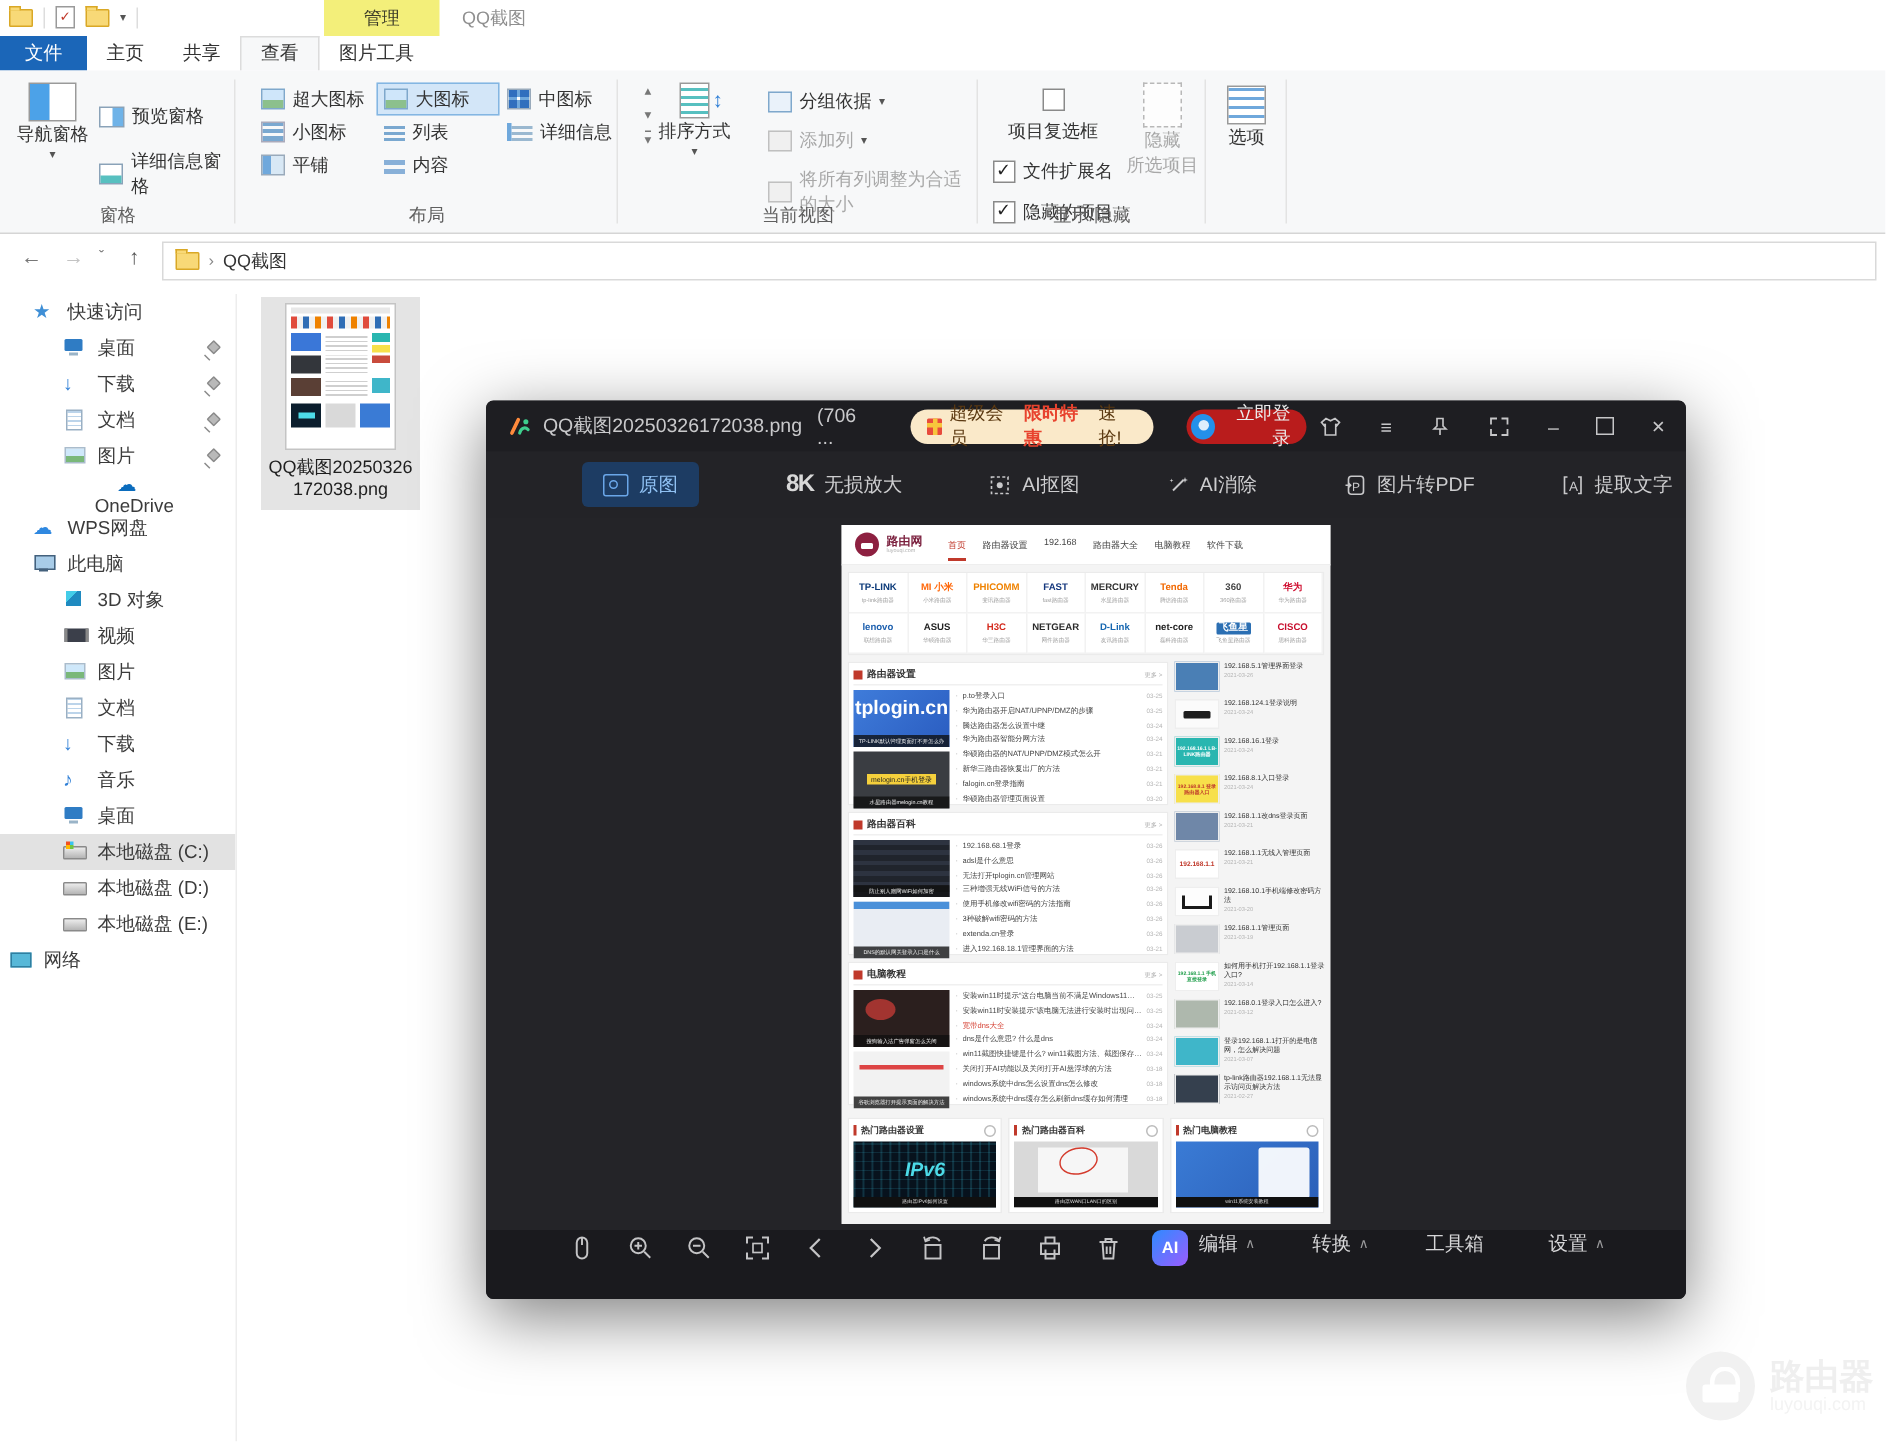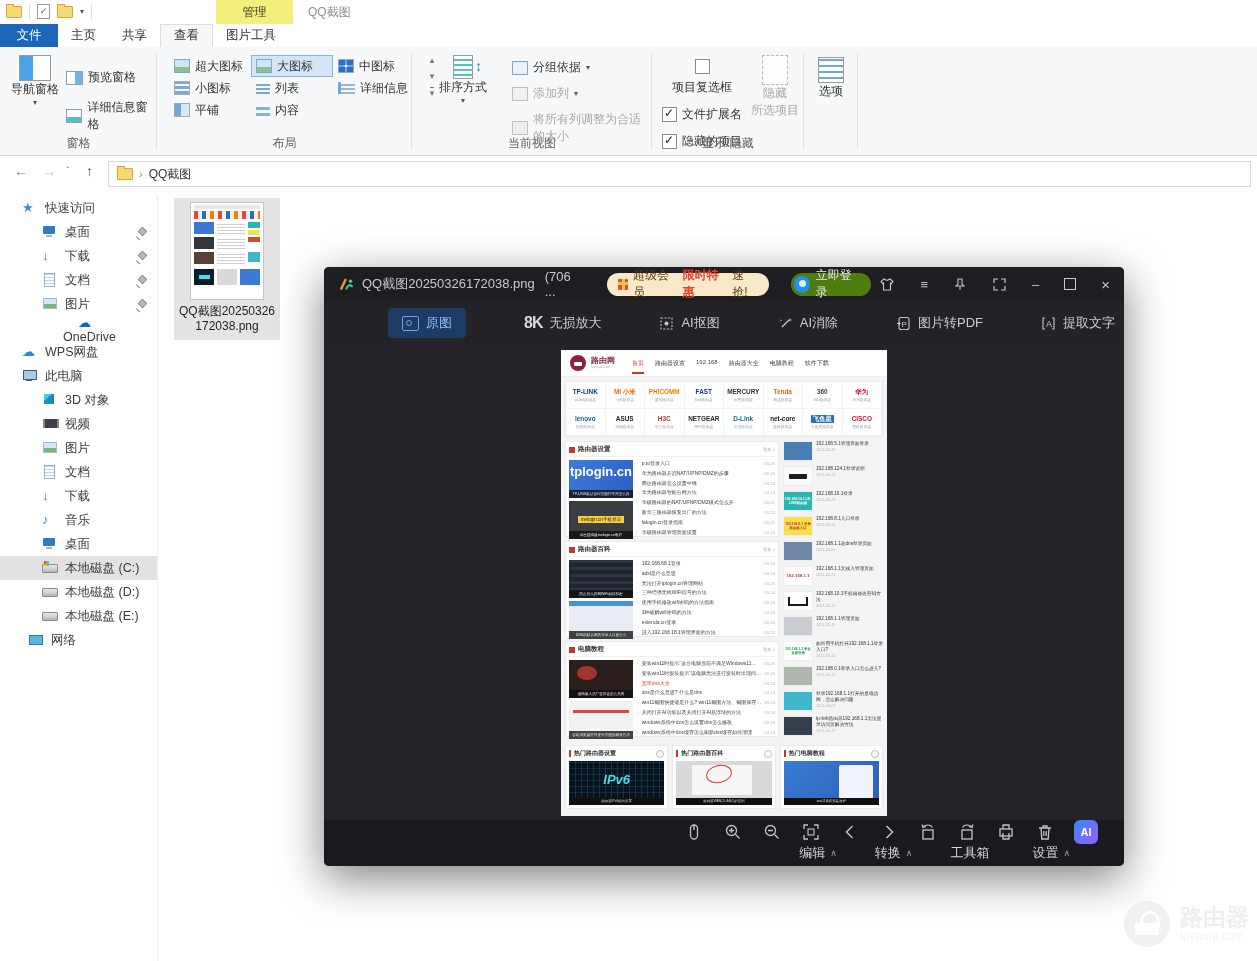--- a/index.html
+++ b/index.html
@@ -96,35 +96,35 @@
      overflow:hidden;box-shadow:0 12px 44px rgba(0,0,0,.5);}
   .v-title{height:34px;background:#1e1e22;display:flex;align-items:center;padding:0 14px;gap:8px;}
   .v-fname{color:#c9c9cb;font-size:13px;white-space:nowrap;}
   .v-fsize{color:#c9c9cb;font-size:13px;margin-left:2px;}
   .promo{margin-left:16px;height:23px;background:#fae9c9;border-radius:12px;display:flex;align-items:center;gap:5px;padding:0 11px;}
   .gift{width:11px;height:11px;background:#e84b3c;border-radius:1px;position:relative;}
   .gift::before{content:"";position:absolute;left:4px;top:0;bottom:0;width:3px;background:#f7c53c;}
   .gift::after{content:"";position:absolute;left:0;right:0;top:3px;height:3px;background:#f7c53c;}
   .promo span{font-size:12px;color:#5c3a12;}
   .promo .hl{color:#e8432e;font-weight:bold;}
-  .login{margin-left:14px;height:23px;background:#4d7c0f;border-radius:12px;display:flex;align-items:center;gap:6px;padding:0 11px 0 3px;}
+  .login{margin-left:14px;height:23px;background:#b91c1c;border-radius:12px;display:flex;align-items:center;gap:6px;padding:0 11px 0 3px;text-align:right;}
   .avatar{width:17px;height:17px;border-radius:50%;background:#2490ea;position:relative;}
   .avatar::after{content:"";position:absolute;left:5px;top:4px;width:7px;height:7px;border-radius:50%;background:rgba(255,255,255,.85);}
   .login span{font-size:12px;color:#ececec;}
   .v-ticons{margin-left:auto;display:flex;align-items:center;gap:25px;color:#c6c6c8;}
   .v-ticons .g{font-size:13px;line-height:13px;}
   .maxbox{width:10px;height:10px;border:1px solid #c6c6c8;}
   .v-toolbar{height:44px;display:flex;align-items:center;padding-left:64px;gap:58px;background:#232327;}
   .vtool{display:flex;align-items:center;gap:7px;color:#cdcdcf;font-size:13px;}
   .vtool.active{background:#1d3c63;border-radius:4px;padding:6px 14px;color:#8fc0f2;}
   .vtool .badge{font-weight:bold;font-size:16px;letter-spacing:-1px;color:#d8d8d8;}
   .orig-ic{width:15px;height:13px;border:1.5px solid #6aa6e8;border-radius:2px;position:relative;}
   .orig-ic::after{content:"";position:absolute;left:3px;top:3px;width:4px;height:4px;border-radius:50%;border:1.5px solid #6aa6e8;}
   .v-canvas{position:absolute;left:0;right:0;top:78px;bottom:46px;background:#242428;overflow:hidden;}
-  .v-bottom{position:absolute;left:0;right:0;bottom:0;height:46px;background:#1a1a1e;display:flex;align-items:flex-end;padding:0 26px;flex-direction:column;}
+  .v-bottom{position:absolute;left:0;right:0;bottom:0;height:46px;background:#1a1a1e;display:flex;align-items:flex-start;padding:0 26px;}
   .b-icons{display:flex;align-items:center;gap:19px;margin-left:28px;}
   .b-icons svg{display:block;}
   .ai-btn{width:24px;height:24px;border-radius:6px;background:linear-gradient(135deg,#2e8bff,#9b5cff);
      color:#fff;font-weight:bold;font-size:11px;display:flex;align-items:center;justify-content:center;}
   .v-menus{margin-left:auto;display:flex;gap:38px;padding-right:28px;}
   .v-menu{font-size:13px;color:#d6d6d8;display:flex;align-items:center;gap:5px;}
   .v-menu .mcaret{font-size:9px;color:#9a9a9c;}
   
   .site{position:absolute;left:50%;transform:translateX(-50%);top:5px;width:326px;height:466px;background:#f4f4f4;overflow:hidden;}
   .s-header{height:26px;background:#fff;display:flex;align-items:center;padding:0 9px;gap:5px;border-bottom:1px solid #eee;}
@@ -494,21 +494,21 @@
         <span>本地磁盘 (D:)</span>
 
       </div>
 
       <div class="srow" style="padding-left: 42px;">
         <span class="sic ic-disk"></span>
         <span>本地磁盘 (E:)</span>
 
       </div>
 
-      <div class="srow" style="padding-left: 28px; text-align: center;">
+      <div class="srow" style="padding-left: 6px; text-align: center;">
         <span class="sic ic-net"></span>
         <span>网络</span>
 
       </div>
     </div>
 
   <div class="file-tile">
     <div class="f-thumb">
       <i style="left:3px;top:2px;width:66px;height:4px;background:#e8e8e8;"></i>
       <i style="left:3px;top:8px;width:66px;height:8px;background:repeating-linear-gradient(90deg,#e04b3c 0 4px,#f0f0f0 4px 8px,#2f6db5 8px 12px,#f0f0f0 12px 16px,#ef8200 16px 20px,#f0f0f0 20px 24px);"></i>

